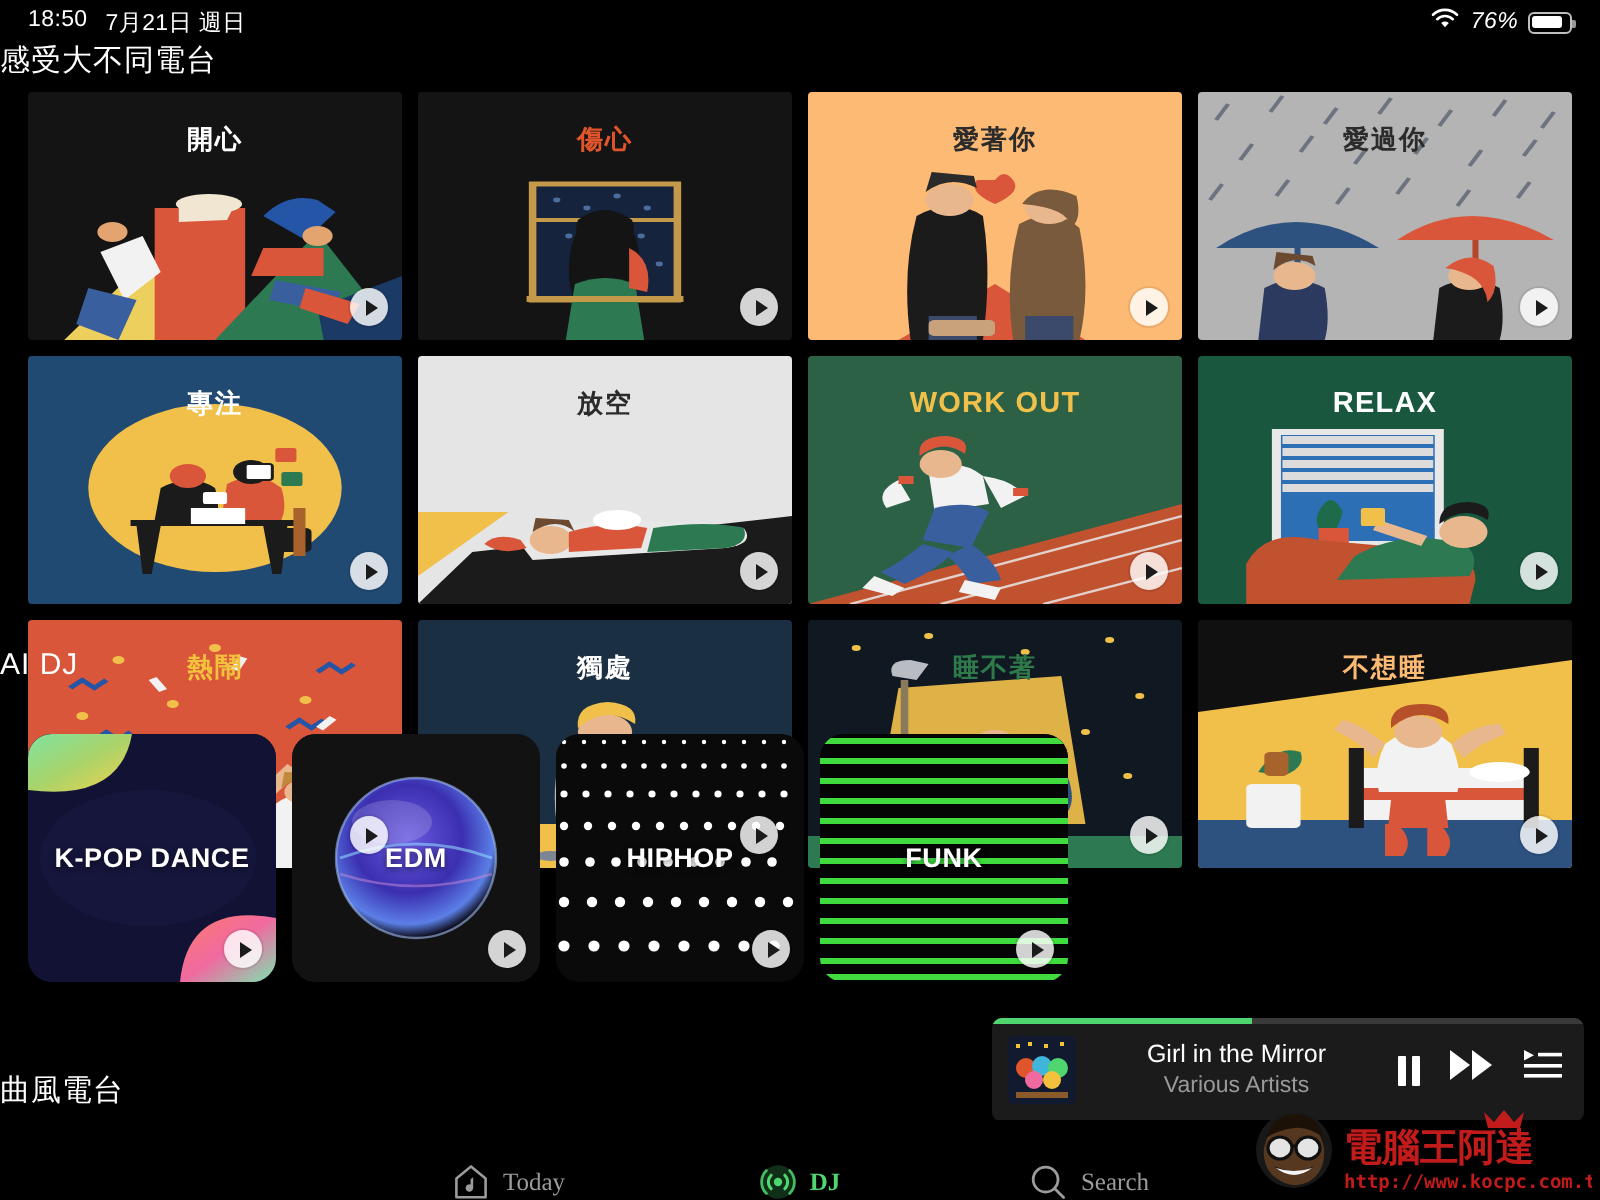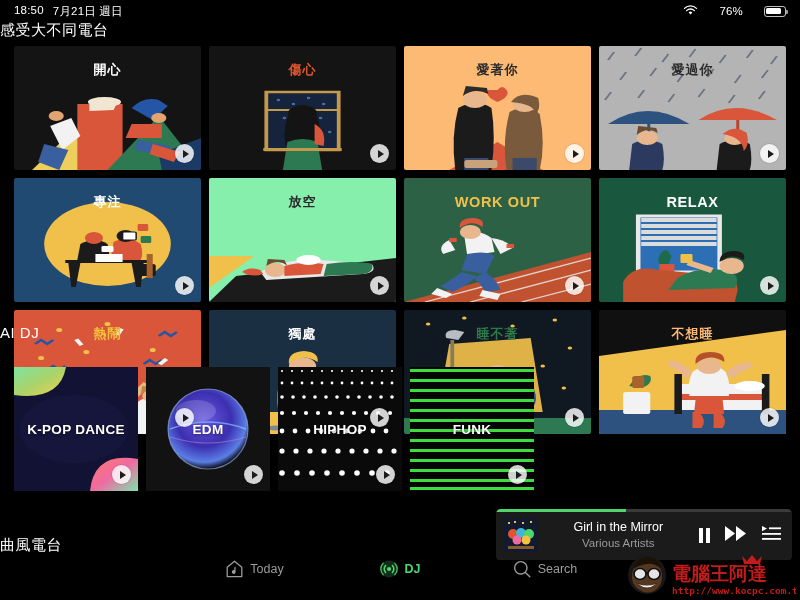--- a/index.html
+++ b/index.html
@@ -11,21 +11,21 @@
   }
   .screen { position: relative; width: 800px; height: 600px; background: #000; }
 
   
   .statusbar {
     position: absolute; top: 0; left: 0; width: 800px; height: 22px;
     display: flex; align-items: center; justify-content: space-between;
     padding: 0 14px; color: #fff; font-size: 11.5px; letter-spacing: .2px;
   }
   .sb-left { display: flex; align-items: flex-start; gap: 9px; }
-  .sb-right { display: flex; align-items: center; gap: 21px; }
+  .sb-right { display: flex; align-items: center; gap: 5px; font-style: italic; }
   .wifi { display: inline-block; }
   .batt {
     position: relative; width: 22px; height: 11px;
     border: 1px solid rgba(255,255,255,.75); border-radius: 3px;
   }
   .batt::after {
     content: ""; position: absolute; right: -3px; top: 3.2px;
     width: 2px; height: 4.5px; background: rgba(255,255,255,.6);
     border-radius: 0 1px 1px 0;
   }
@@ -77,21 +77,21 @@
   .art { position: absolute; inset: 0; }
   .art svg { width: 100%; height: 100%; display: block; }
 
   
   .aidj-row {
     position: absolute; top: 367px; left: 14px;
     display: flex; gap: 8px;
   }
   .dj-card {
     position: relative; width: 124px; height: 124px;
-    overflow: hidden; border-radius: 0; background: #101020;
+    overflow: hidden; border-radius: 12px; background: #101020;
   }
   .dj-title {
     position: absolute; left: 0; right: 0; top: 50%;
     transform: translateY(-50%);
     text-align: center; color: #fff; font-weight: 800;
     font-size: 13.5px; letter-spacing: .3px; z-index: 6;
     text-shadow: 0 1px 3px rgba(0,0,0,.55);
   }
 
   
@@ -120,22 +120,22 @@
     color: #9a9a9a; font-size: 11.5px; white-space: nowrap;
     overflow: hidden; text-overflow: ellipsis;
   }
   .np-controls { display: flex; align-items: center; gap: 15px; flex: none; padding-right: 2px; }
   .ic-pause { display: flex; gap: 3.5px; }
   .ic-pause span { width: 4px; height: 15px; background: #fff; border-radius: .5px; }
 
   
   .tabbar {
     position: absolute; left: 0; bottom: 0; width: 800px; height: 40px;
-    display: flex; align-items: flex-start; justify-content: center;
-    gap: 0; background: #000;
+    display: flex; align-items: flex-end; justify-content: center;
+    gap: 0; background: #000; font-family: Liberation Serif, serif;
   }
   .tab {
     display: flex; align-items: center; gap: 7px;
     color: #9b9b9b; font-size: 12.5px; width: 145px; justify-content: center;
   }
   .tab.active { color: #4fd66f; font-weight: 600; }
   .tab svg { display: block; }
 
   
   .watermark {
@@ -299,21 +299,21 @@
           <rect x="82" y="46" width="7" height="7" rx="1" fill="#d9563a"></rect>
           <rect x="58" y="68" width="8" height="6" rx="1" fill="#fff"></rect>
           <rect x="80" y="86" width="14" height="12" rx="2" fill="#1b1b1b"></rect>
           <rect x="88" y="76" width="4" height="24" fill="#a8632c"></rect>
         </svg>
       </div>
       <div class="card-title" style="color:#ffffff">專注</div>
       <div class="play"></div>
     </div>
 
-    <div class="card" style="background:#86efac">
+    <div class="card" style="background:#e5e5e5">
       <div class="art">
         <svg viewBox="0 0 124 124" preserveAspectRatio="none">
           <polygon points="0,110 30,78 0,78" fill="#f0c04a"></polygon>
           <polygon points="18,98 124,80 124,124 0,124" fill="#1b1b1b"></polygon>
           <path d="M34 94 q16-14 40-12 l34 4 q4 8 -6 10 l-64 6z" fill="#e8e8e8"></path>
           <path d="M78 86 q18-4 30 0 q2 8 -6 10 l-26 2z" fill="#2d7a52"></path>
           <path d="M34 92 q-8-4 -12 2 q6 6 14 2z" fill="#d9563a"></path>
           <circle cx="44" cy="92" r="7" fill="#e9b78e"></circle>
           <path d="M38 88 q8-8 14 0 l-2-6 -11-1z" fill="#6b4a2f"></path>
           <path d="M50 88 q14-6 26-2 l-2 10 -24 2z" fill="#d9563a"></path>

